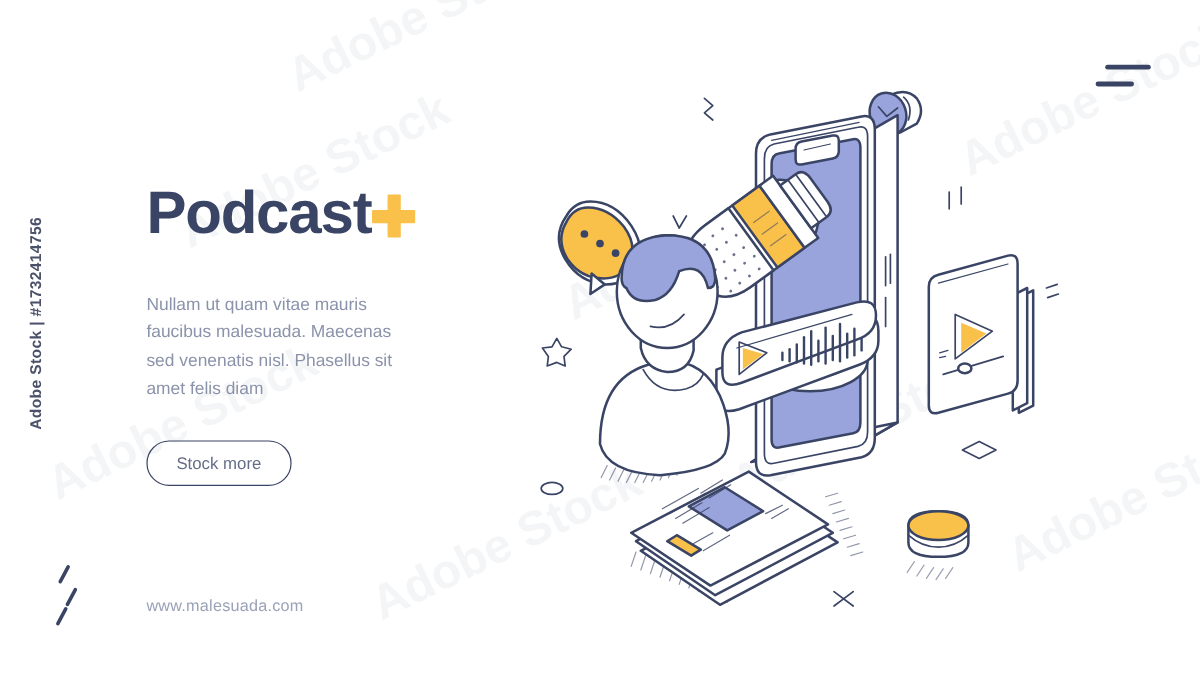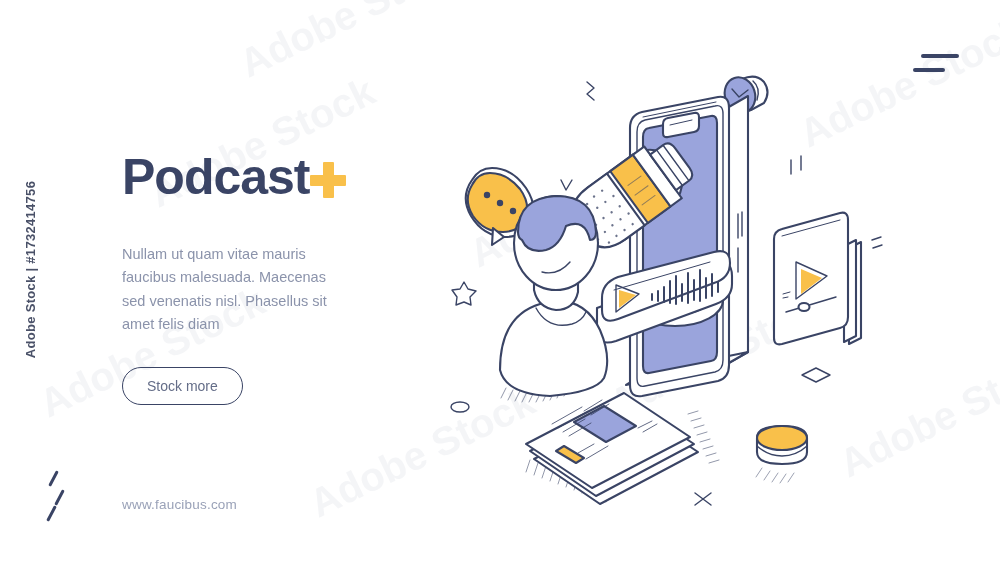--- a/index.html
+++ b/index.html
@@ -81,21 +81,21 @@
   </div>
 
   <div class="copy">
     <div class="title-row">
       <h1 class="title">Podcast</h1>
       <div class="plus"></div>
     </div>
     <p class="body-text">Nullam ut quam vitae mauris faucibus malesuada. Maecenas sed venenatis nisl. Phasellus sit amet felis diam</p>
     <div class="learn-more">Stock more</div>
   </div>
-  <div class="brand-url">www.faucibus.com</div>
+  <div class="brand-url">www.malesuada.com</div>
 
   <div class="wm-vert">Adobe Stock | #1732414756</div>
 
   <svg class="deco" style="left:430px;top:40px;" width="570" height="500" viewBox="0 0 570 500">
     <defs>
       <style>
         .ln  { fill:none; stroke:#3A4465; stroke-width:2.1; stroke-linecap:round; stroke-linejoin:round; }
         .lnT { fill:none; stroke:#3A4465; stroke-width:1.4; stroke-linecap:round; stroke-linejoin:round; }
         .lnH { fill:none; stroke:#3A4465; stroke-width:1.0; stroke-linecap:round; }
         .wf  { fill:#ffffff; stroke:#3A4465; stroke-width:2.1; stroke-linejoin:round; stroke-linecap:round; }

